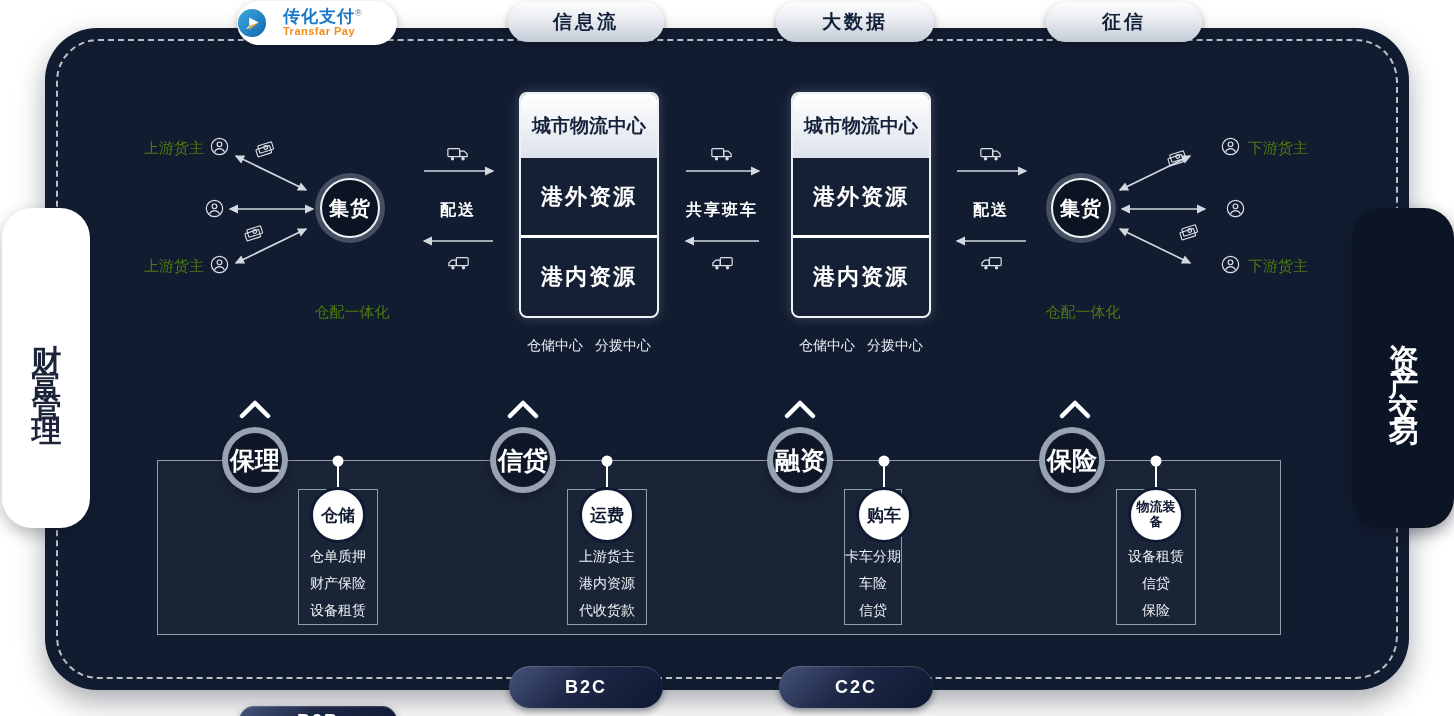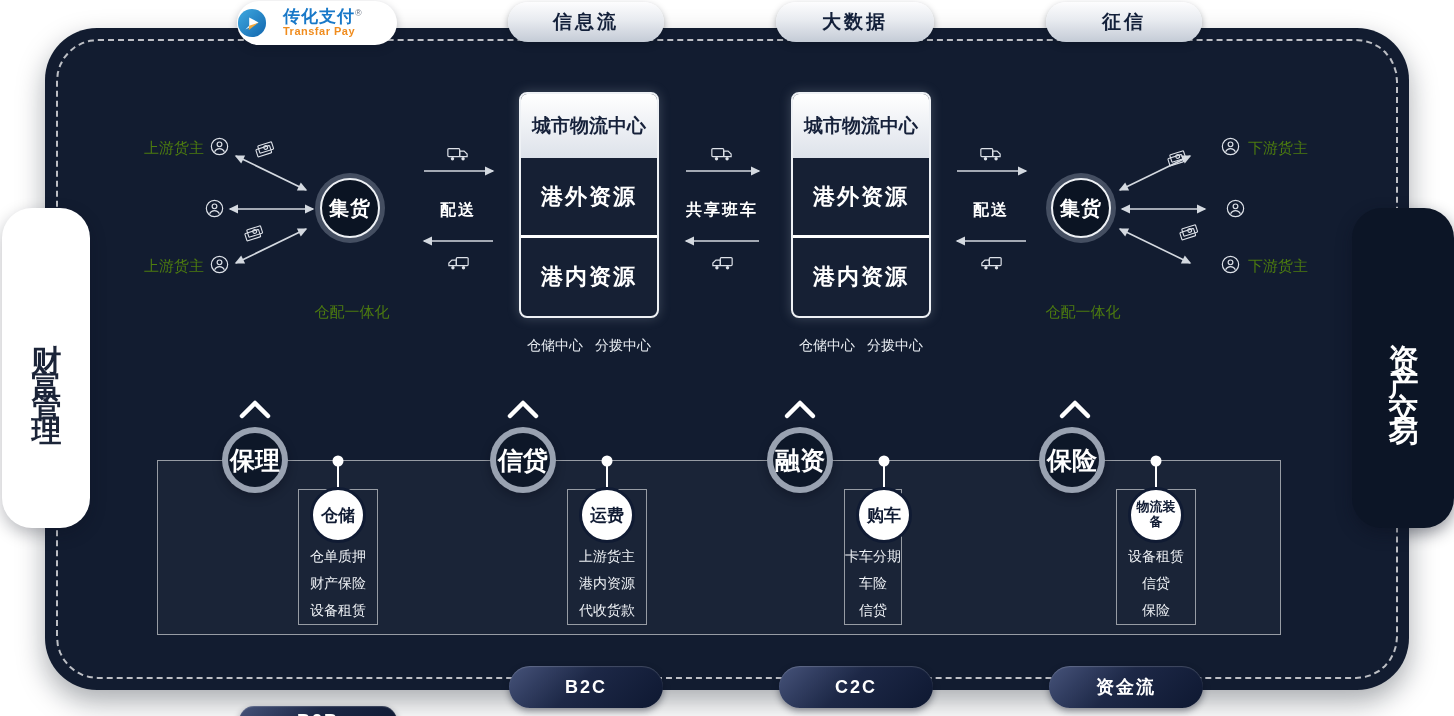--- a/index.html
+++ b/index.html
@@ -377,17 +377,14 @@
 
   <div class="abs tab-dark" style="left:239px;top:706px;width:158px;height:30px;">
     <span>B2B</span>
   </div>
   <div class="abs tab-dark" style="left:509px;top:666px;width:154px;height:42px;">
     <span>B2C</span>
   </div>
   <div class="abs tab-dark" style="left:779px;top:666px;width:154px;height:42px;">
     <span>C2C</span>
   </div>
-  <div class="abs tab-dark" style="left:1049px;top:666px;width:154px;height:42px;">
-    <span>资金流</span>
-  </div>
 
 </div>
 
 </body></html>

